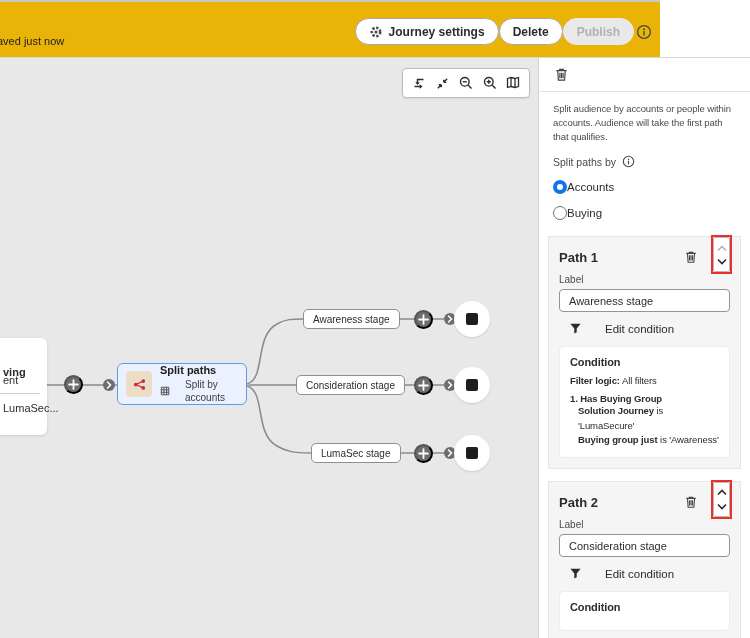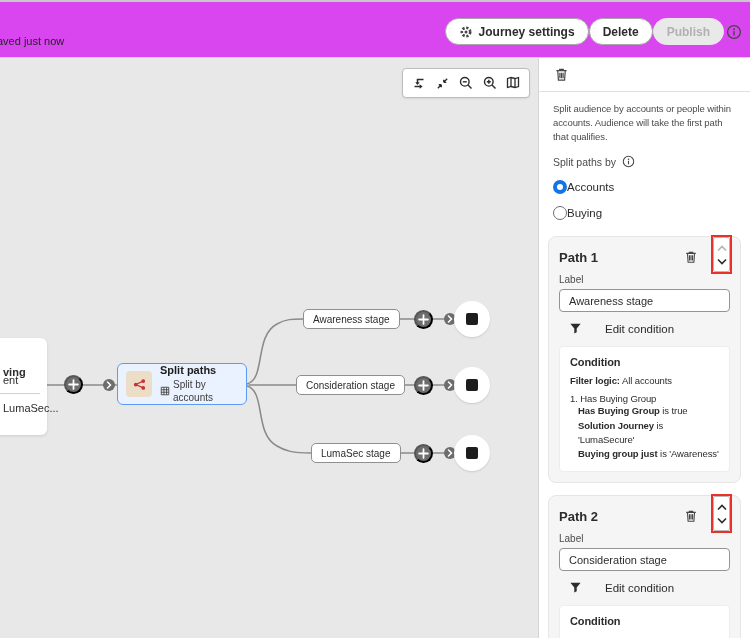--- a/index.html
+++ b/index.html
@@ -3,22 +3,22 @@
 <meta charset="utf-8">
 <style>
   * { box-sizing: border-box; margin: 0; padding: 0; }
   html,body { width: 750px; height: 638px; overflow: hidden; }
   body {
     font-family: "Liberation Sans", sans-serif;
     background: #ffffff; color: #2c2c2c; position: relative;
   }
   
   .topbar {
-    position: absolute; left:0; top:0; width:750px; height:57px;
-    background:#d946ef; border-top:2px solid #c8c8c8;
+    position: absolute; left:0; top:0; width:660px; height:57px;
+    background:#eab308; border-top:2px solid #c8c8c8;
   }
   .saved-status {
     position:absolute; left:-3px; top:33px; font-size:11px; color:#222;
   }
   .topbar-actions {
     position:absolute; right:6px; top:16px; display:flex; align-items:center; gap:0;
   }
   .btn {
     height:27px; border-radius:14px; border:1.5px solid #a8a8a8; background:#fff;
     font-family:inherit; font-size:12px; font-weight:bold; color:#2c2c2c;
@@ -48,21 +48,21 @@
   .split-node {
     position:absolute; left:117px; top:305px; width:130px; height:42px;
     background:#e9f2fe; border:1.5px solid #5d9bf2; border-radius:6px;
     display:flex; align-items:center; gap:8px; padding:0 8px; cursor:pointer;
   }
   .split-node .node-icon {
     width:26px; height:26px; border-radius:4px; background:#ecddc7;
     display:flex; align-items:center; justify-content:center; flex:0 0 auto;
   }
   .split-node .node-title { font-size:11px; font-weight:bold; color:#1d1d1d; line-height:1.35; }
-  .split-node .node-sub { font-size:10px; color:#3d3d3d; display:flex; align-items:center; gap:3px; line-height:1.35; }
+  .split-node .node-sub { font-size:10px; color:#3d3d3d; display:flex; align-items:center; gap:15px; line-height:1.35; }
   .plus-circle {
     position:absolute; width:19px; height:19px; border-radius:50%; background:#6d6d6d;
     display:flex; align-items:center; justify-content:center; cursor:pointer;
   }
   .arrow-circle {
     position:absolute; width:12px; height:12px; border-radius:50%; background:#6d6d6d;
     display:flex; align-items:center; justify-content:center;
   }
   .branch-label {
     position:absolute; height:20px; background:#fff; border:1px solid #8f8f8f; border-radius:5px;
@@ -82,21 +82,21 @@
   .panel-divider { border-top:1px solid #e1e1e1; margin-top:7px; }
   .panel-body { padding:0 12px; }
   .panel-desc { margin:10px 2px 4px; font-size:9.5px; letter-spacing:-0.1px; line-height:1.45; color:#4b4b4b; }
   .split-by-row { margin:12px 2px 0; display:flex; align-items:center; gap:6px; font-size:10.5px; color:#4b4b4b; }
   .radio-row { margin:12px 2px 0; display:flex; align-items:center; font-size:11.5px; color:#2c2c2c; cursor:pointer; }
   .radio { width:14px; height:14px; border-radius:50%; background:#fff; flex:0 0 auto; }
   .radio.on { border:4.5px solid #1473e6; }
   .radio.off { border:1.5px solid #6e6e6e; }
   .path-card {
     position:relative; margin:16px -3px 0; background:#f5f5f5;
-    border:1px solid #e6e6e6; border-radius:8px; padding:10px 10px 10px;
+    border:1px solid #e6e6e6; border-radius:0; padding:10px 10px 10px;
   }
   .path-card + .path-card { margin-top:12px; }
   .path-title { font-size:13px; font-weight:bold; color:#2c2c2c; padding-top:3px; }
   .card-trash { position:absolute; right:40px; top:11px; }
   .reorder-annotation {
     position:absolute; right:8px; top:-2px; width:21px; height:39px;
     border:2px solid #e8312a; display:flex; align-items:stretch;
   }
   .reorder-box {
     flex:1; background:#fff; border:1px solid #b9b9b9; border-radius:2px;
@@ -109,21 +109,21 @@
     margin-top:4px; width:100%; height:23px; background:#fff; border:1px solid #949494;
     border-radius:4px; font-family:inherit; font-size:11px; color:#2c2c2c; padding:0 9px;
   }
   .edit-cond { margin:10px 0 0 10px; display:flex; align-items:center; gap:23px; background:none; border:none; font-family:inherit; font-size:11.5px; color:#2c2c2c; cursor:pointer; }
   .cond-box {
     margin-top:11px; background:#fff; border:1px solid #ededed; border-radius:4px;
     padding:9px 10px 10px; font-size:9.5px; color:#2c2c2c; letter-spacing:-0.1px;
   }
   .cond-box .cond-heading { font-size:11px; font-weight:bold; margin-bottom:7px; }
   .cond-box .logic-line { margin-bottom:7px; }
-  .cond-box .rule-heading { font-weight:normal; }
+  .cond-box .rule-heading { font-weight:bold; }
   .cond-box .rule-line { margin-left:8px; line-height:1.5; }
   .b { font-weight:bold; }
   svg { display:block; }
 </style>
 </head>
 <body>
 
 <div class="topbar">
   <div class="saved-status">aved just now</div>
   <div class="topbar-actions">
@@ -345,26 +345,23 @@
         <span>
           <svg width="13" height="13" viewBox="0 0 14 14">
               <path d="M1.5 2 h11 L8.3 7 v4.1 L5.7 12.4 V7 Z" fill="#2c2c2c"></path>
             </svg>
         </span>
         <span>Edit condition</span>
       </button>
       <div class="cond-box">
         <div class="cond-heading">Condition</div>
         <div class="logic-line">
-          <span class="b">Filter logic:</span><span> All accounts</span>
+          <span class="b">Filter logic:</span><span> All filters</span>
         </div>
         <div class="rule-heading">1. Has Buying Group</div>
-        <div class="rule-line">
-          <span class="b">Has Buying Group</span><span> is true</span>
-        </div>
         <div class="rule-line">
           <span class="b">Solution Journey</span><span> is 'LumaSecure'</span>
         </div>
         <div class="rule-line">
           <span class="b">Buying group just</span><span> is 'Awareness'</span>
         </div>
       </div>
     </div>
 
     <div class="path-card">

